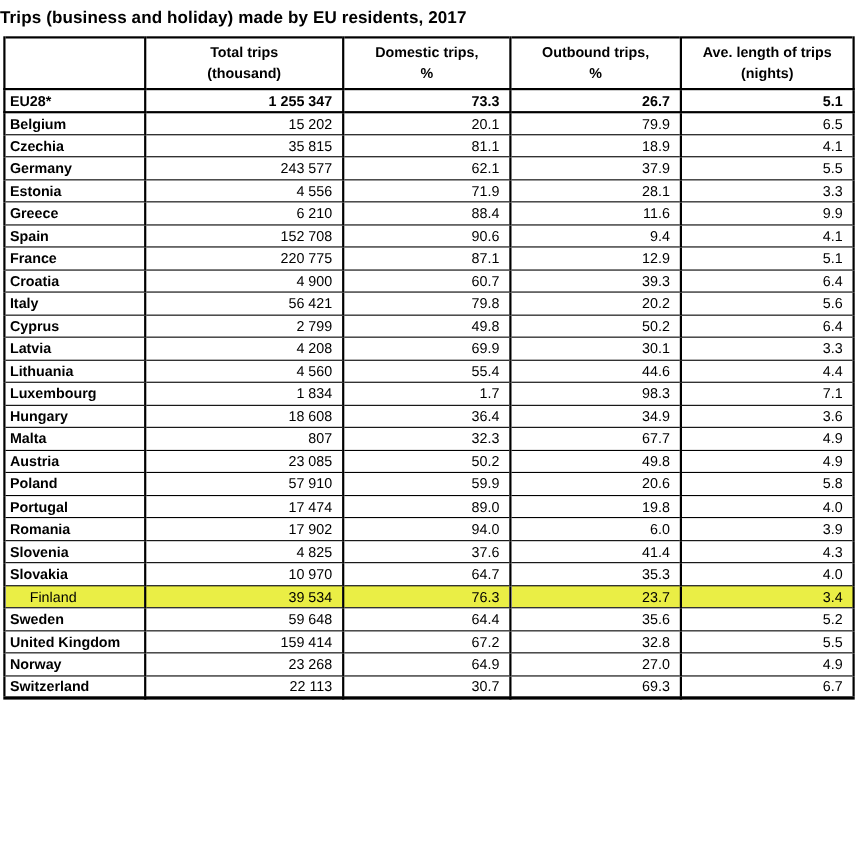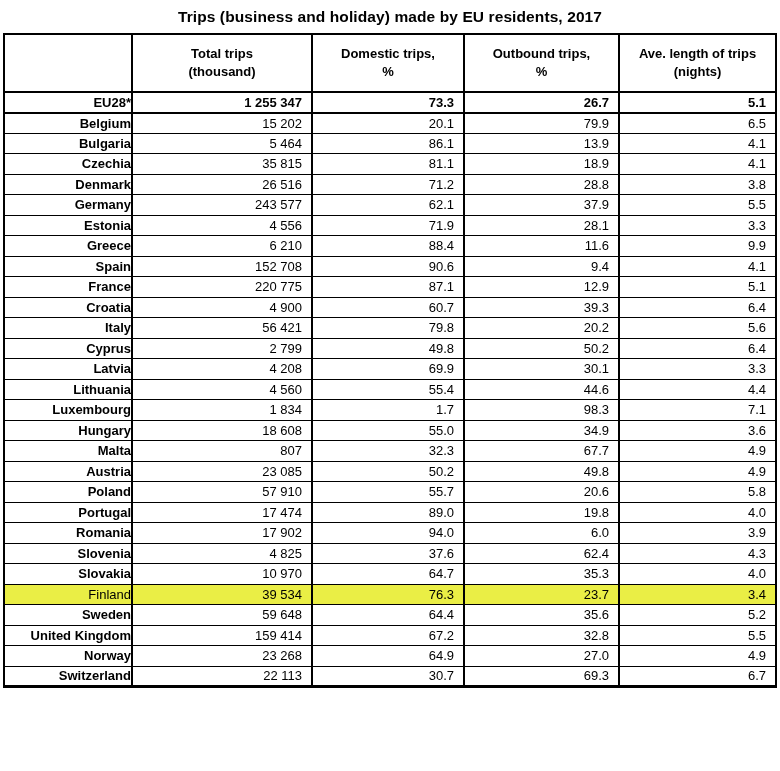--- a/index.html
+++ b/index.html
@@ -8,57 +8,57 @@
     width: 780px;
     height: 771px;
     background: #ffffff;
     color: #000000;
     font-family: "Liberation Sans", sans-serif;
     overflow: hidden;
   }
   .title {
     font-weight: bold;
     font-size: 15.5px;
-    text-align: center;
+    text-align: left;
     padding: 8px 0 7px 0;
     letter-spacing: 0.1px;
   }
   table.trips-table {
     border-collapse: collapse;
     table-layout: fixed;
     width: 772px;
     margin: 0 auto;
     border: 2px solid #000;
     border-bottom-width: 3px;
   }
   th, td {
     border-style: solid;
     border-color: #000;
     border-width: 1px 2px;
     overflow: hidden;
     white-space: nowrap;
   }
   thead th {
-    height: 58px;
+    height: 47px;
     border-bottom-width: 2px;
     font-size: 13px;
     font-weight: bold;
     text-align: center;
     vertical-align: middle;
     line-height: 1.4;
     padding: 0 2px;
   }
   tbody td {
     height: 20.5px;
     font-size: 13px;
     padding: 0;
     vertical-align: middle;
   }
   td.country {
-    text-align: right;
+    text-align: left;
     padding-left: 4px;
     font-weight: bold;
     margin-left: 44px;
   }
   td.num {
     text-align: right;
     padding-right: 9px;
   }
   tr.summary td {
     font-weight: bold;
@@ -116,41 +116,27 @@
           <td class="num">5.1</td>
         </tr>
         <tr>
           <td class="country">Belgium</td>
           <td class="num">15 202</td>
           <td class="num">20.1</td>
           <td class="num">79.9</td>
           <td class="num">6.5</td>
         </tr>
         <tr>
-          <td class="country">Bulgaria</td>
-          <td class="num">5 464</td>
-          <td class="num">86.1</td>
-          <td class="num">13.9</td>
-          <td class="num">4.1</td>
-        </tr>
-        <tr>
           <td class="country">Czechia</td>
           <td class="num">35 815</td>
           <td class="num">81.1</td>
           <td class="num">18.9</td>
           <td class="num">4.1</td>
         </tr>
         <tr>
-          <td class="country">Denmark</td>
-          <td class="num">26 516</td>
-          <td class="num">71.2</td>
-          <td class="num">28.8</td>
-          <td class="num">3.8</td>
-        </tr>
-        <tr>
           <td class="country">Germany</td>
           <td class="num">243 577</td>
           <td class="num">62.1</td>
           <td class="num">37.9</td>
           <td class="num">5.5</td>
         </tr>
         <tr>
           <td class="country">Estonia</td>
           <td class="num">4 556</td>
           <td class="num">71.9</td>
@@ -216,42 +202,42 @@
         <tr>
           <td class="country">Luxembourg</td>
           <td class="num">1 834</td>
           <td class="num">1.7</td>
           <td class="num">98.3</td>
           <td class="num">7.1</td>
         </tr>
         <tr>
           <td class="country">Hungary</td>
           <td class="num">18 608</td>
-          <td class="num">55.0</td>
+          <td class="num">36.4</td>
           <td class="num">34.9</td>
           <td class="num">3.6</td>
         </tr>
         <tr>
           <td class="country">Malta</td>
           <td class="num">807</td>
           <td class="num">32.3</td>
           <td class="num">67.7</td>
           <td class="num">4.9</td>
         </tr>
         <tr>
           <td class="country">Austria</td>
           <td class="num">23 085</td>
           <td class="num">50.2</td>
           <td class="num">49.8</td>
           <td class="num">4.9</td>
         </tr>
         <tr>
           <td class="country">Poland</td>
           <td class="num">57 910</td>
-          <td class="num">55.7</td>
+          <td class="num">59.9</td>
           <td class="num">20.6</td>
           <td class="num">5.8</td>
         </tr>
         <tr>
           <td class="country">Portugal</td>
           <td class="num">17 474</td>
           <td class="num">89.0</td>
           <td class="num">19.8</td>
           <td class="num">4.0</td>
         </tr>
@@ -259,21 +245,21 @@
           <td class="country">Romania</td>
           <td class="num">17 902</td>
           <td class="num">94.0</td>
           <td class="num">6.0</td>
           <td class="num">3.9</td>
         </tr>
         <tr>
           <td class="country">Slovenia</td>
           <td class="num">4 825</td>
           <td class="num">37.6</td>
-          <td class="num">62.4</td>
+          <td class="num">41.4</td>
           <td class="num">4.3</td>
         </tr>
         <tr>
           <td class="country">Slovakia</td>
           <td class="num">10 970</td>
           <td class="num">64.7</td>
           <td class="num">35.3</td>
           <td class="num">4.0</td>
         </tr>
         <tr class="highlight">

